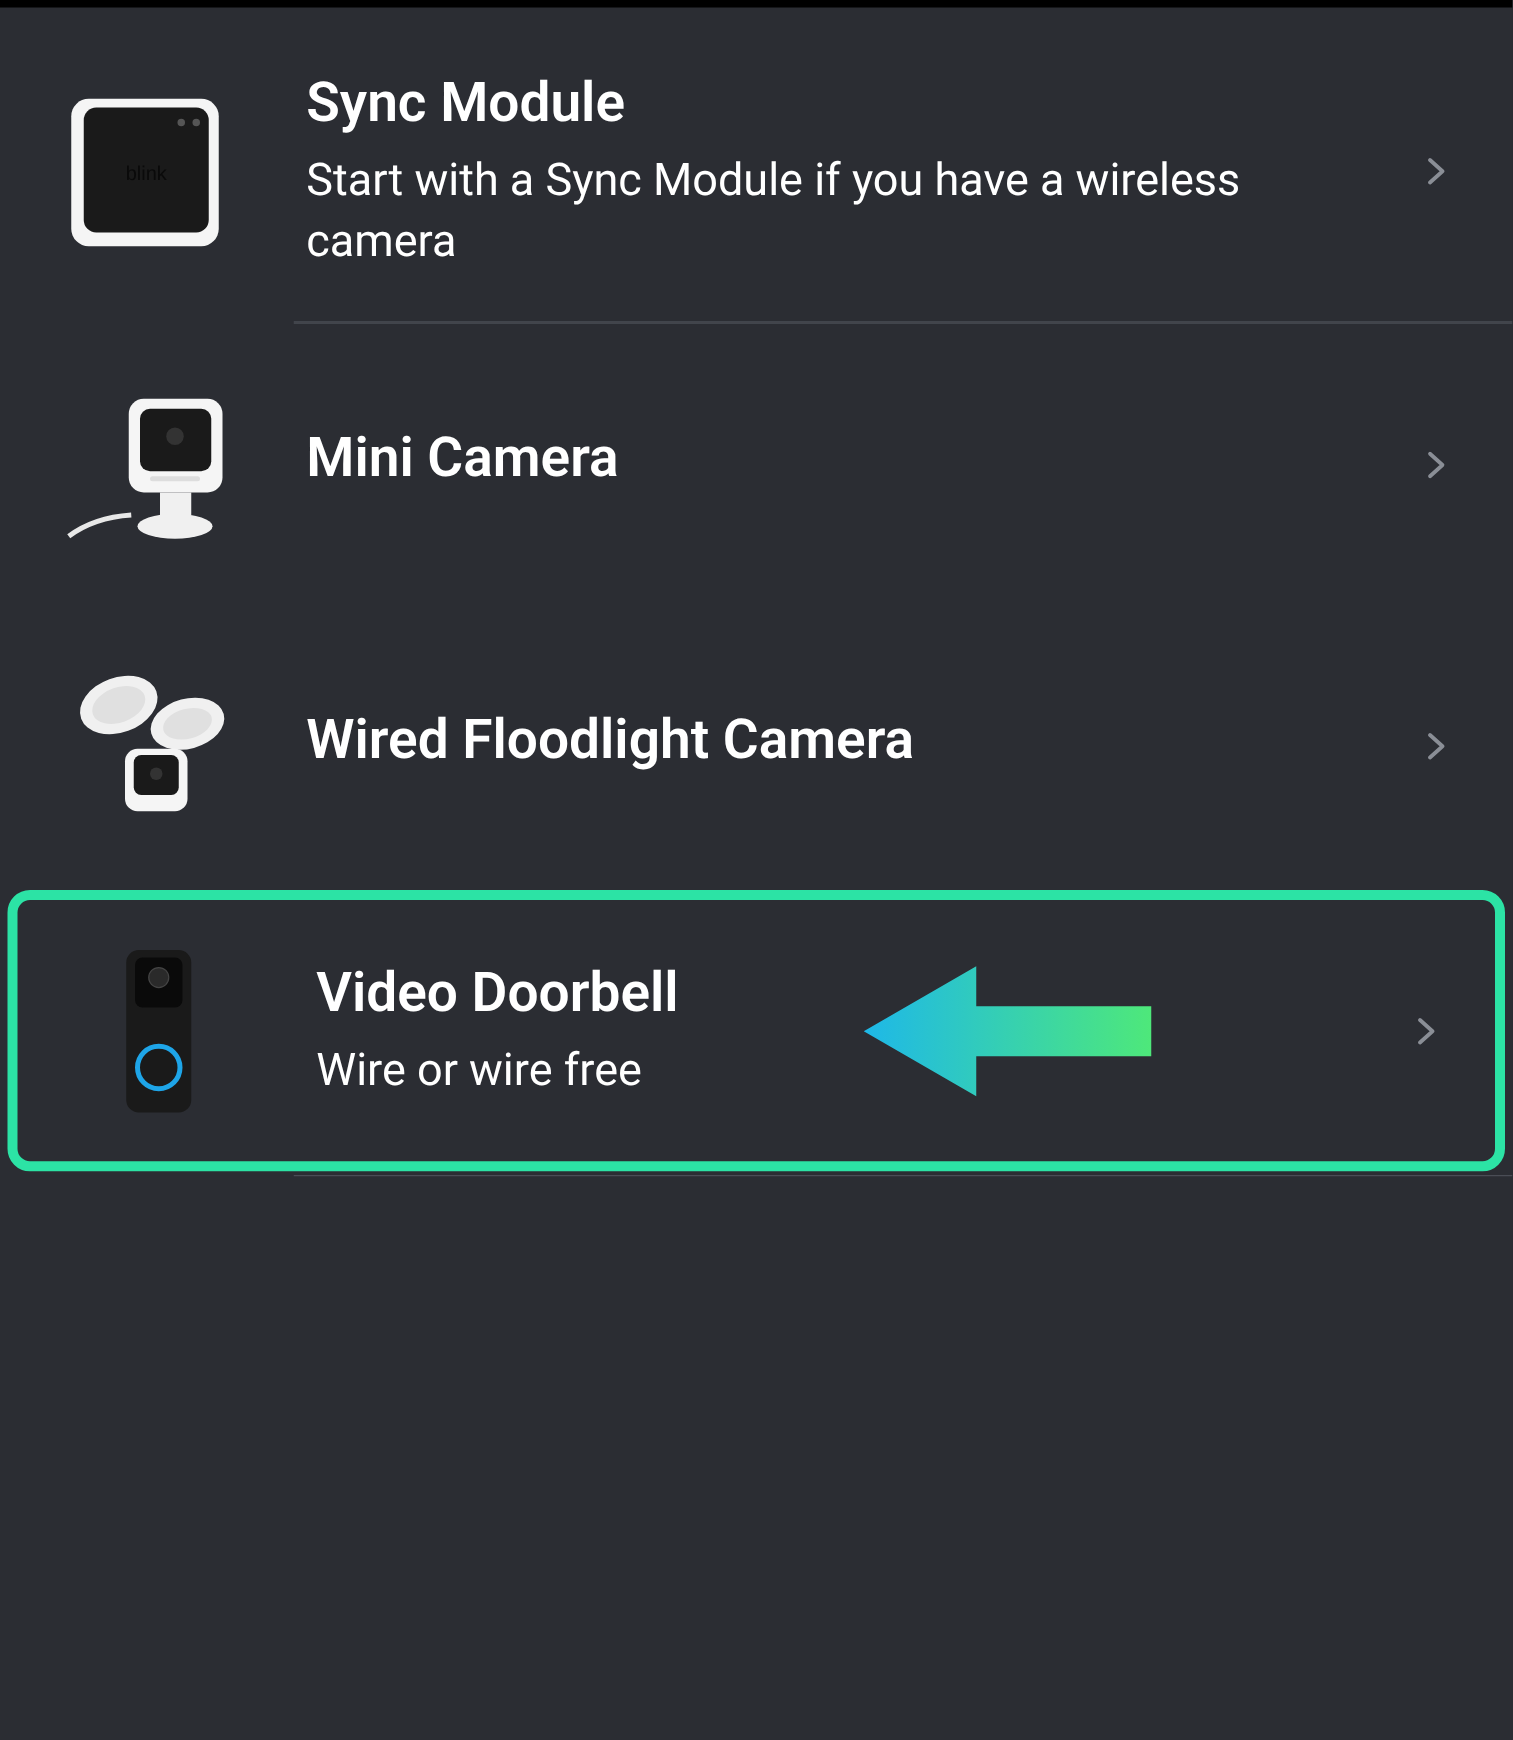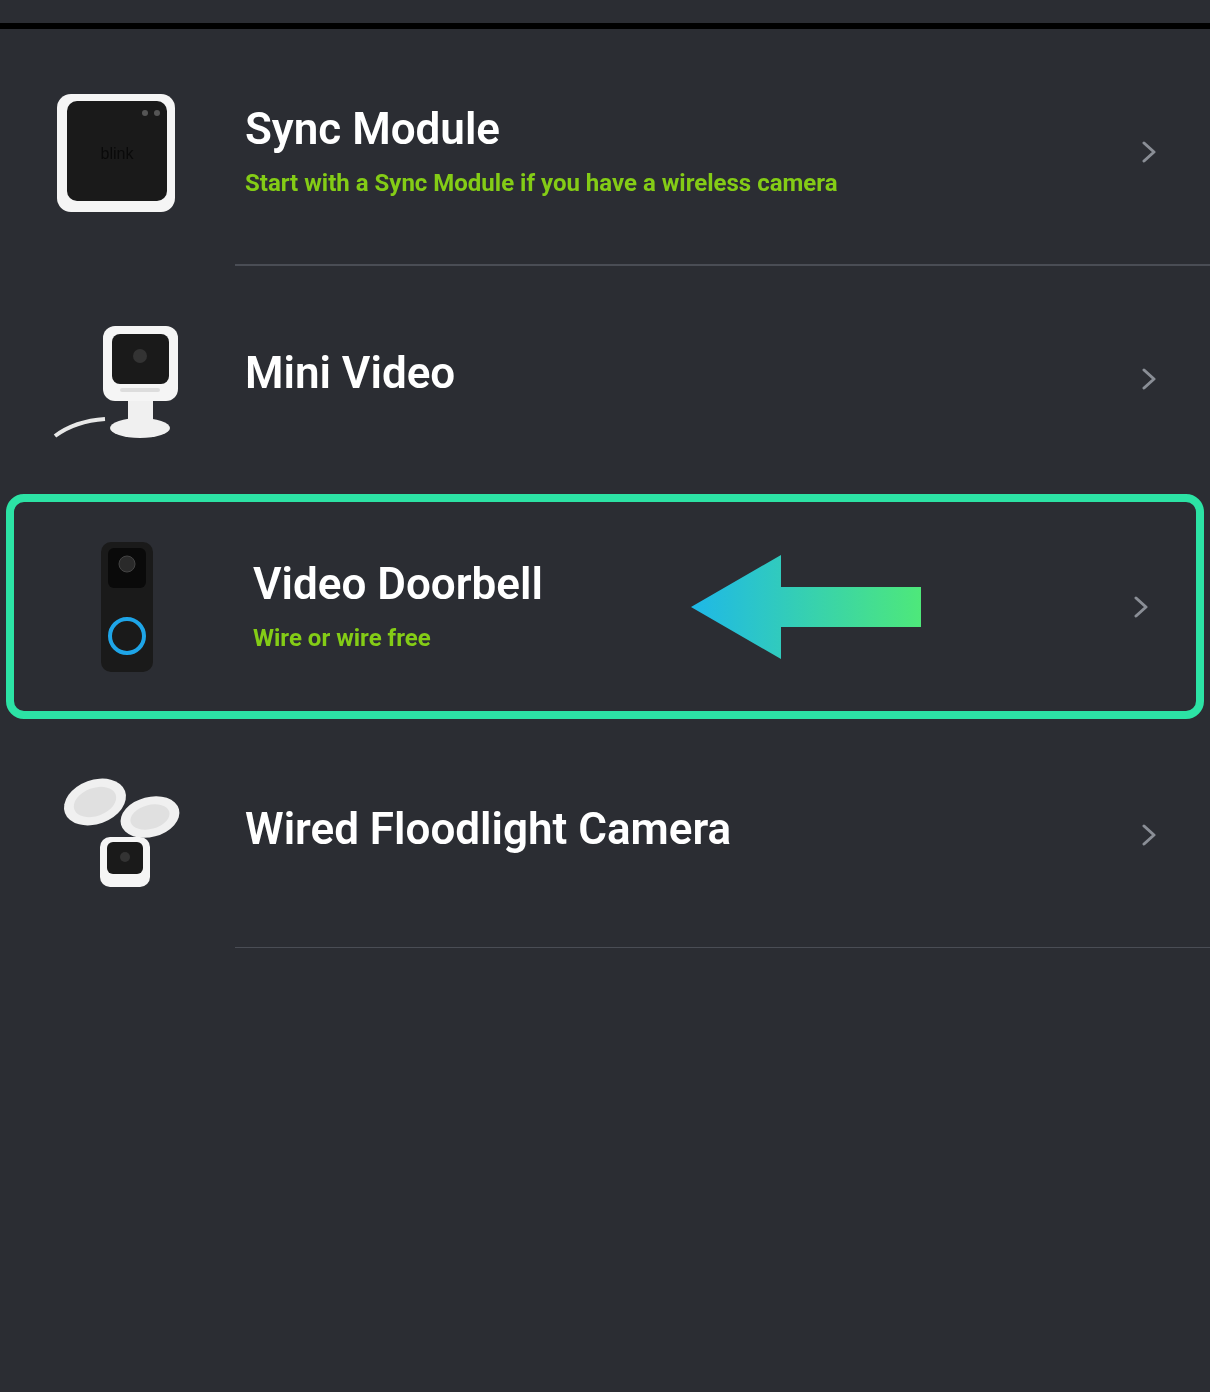--- a/index.html
+++ b/index.html
@@ -13,21 +13,20 @@
       color: #ffffff;
       width: 1210px;
       height: 1392px;
       overflow: hidden;
     }
     .device-list {
       padding-top: 10px;
     }
     .device-list-container{
       border-top: 6px solid #000;
-      margin-top: 23px;
     }
     .device-item {
       display: flex;
       align-items: center;
       padding: 40px 30px 40px 45px;
       position: relative;
       cursor: pointer;
     }
     .device-item.highlighted {
       border: 8px solid #2ce3a5;
@@ -47,23 +46,23 @@
       flex: 1;
       margin-left: 55px;
     }
     .device-title {
       font-size: 44px;
       font-weight: 600;
       color: #ffffff;
       margin-bottom: 12px;
     }
     .device-subtitle {
-      font-size: 24px;
-      font-weight: 700;
-      color: #84cc16;
+      font-size: 36px;
+      font-weight: 400;
+      color: #ffffff;
       line-height: 1.35;
     }
     .chevron {
       width: 22px;
       height: 22px;
       flex-shrink: 0;
       margin-left: 20px;
       margin-right: 20px;
     }
     .divider-wrap {
@@ -122,21 +121,44 @@
         <path d="M10 130 Q 30 115 60 113" stroke="#e8e8e8" stroke-width="4" fill="none"></path>
         <rect x="58" y="20" width="75" height="75" rx="12" fill="#f5f5f5"></rect>
         <rect x="67" y="28" width="57" height="50" rx="8" fill="#1a1a1a"></rect>
         <circle cx="95" cy="50" r="7" fill="#333"></circle>
         <rect x="75" y="82" width="40" height="4" rx="2" fill="#ddd"></rect>
         <rect x="83" y="95" width="25" height="18" fill="#f0f0f0"></rect>
         <ellipse cx="95" cy="122" rx="30" ry="10" fill="#f0f0f0"></ellipse>
       </svg>
     </div>
     <div class="device-text">
-      <div class="device-title">Mini Video</div>
+      <div class="device-title">Mini Camera</div>
+    </div>
+    <div class="chevron">
+      <svg width="22" height="22" viewBox="0 0 22 22">
+            <path d="M6 2 L16 11 L6 20" stroke="#8a8e96" stroke-width="3" fill="none" stroke-linecap="round" stroke-linejoin="round"></path>
+          </svg>
+    </div>
+  </div>
+
+  <div class="device-item">
+    <div class="device-icon">
+      <svg width="145" height="145" viewBox="0 0 145 145">
+        <ellipse cx="50" cy="40" rx="32" ry="22" fill="#f0f0f0" transform="rotate(-20 50 40)"></ellipse>
+        <ellipse cx="50" cy="40" rx="22" ry="14" fill="#e0e0e0" transform="rotate(-20 50 40)"></ellipse>
+        <ellipse cx="105" cy="55" rx="30" ry="20" fill="#f0f0f0" transform="rotate(-15 105 55)"></ellipse>
+        <ellipse cx="105" cy="55" rx="20" ry="12" fill="#e0e0e0" transform="rotate(-15 105 55)"></ellipse>
+        <rect x="55" y="75" width="50" height="50" rx="10" fill="#f5f5f5"></rect>
+        <rect x="62" y="80" width="36" height="32" rx="6" fill="#1a1a1a"></rect>
+        <circle cx="80" cy="95" r="5" fill="#333"></circle>
+      </svg>
+    </div>
+    <div class="device-text">
+      <div class="device-title">Wired Floodlight Camera</div>
+      <div class="device-subtitle"></div>
     </div>
     <div class="chevron">
       <svg width="22" height="22" viewBox="0 0 22 22">
             <path d="M6 2 L16 11 L6 20" stroke="#8a8e96" stroke-width="3" fill="none" stroke-linecap="round" stroke-linejoin="round"></path>
           </svg>
     </div>
   </div>
 
   <div class="device-item highlighted">
     <div class="device-icon">
@@ -161,41 +183,18 @@
         <defs>
           <linearGradient id="arrgrad" x1="0%" y1="0%" x2="100%" y2="0%">
             <stop offset="0%" stop-color="#1eb8e8"></stop>
             <stop offset="100%" stop-color="#4ee87a"></stop>
           </linearGradient>
         </defs>
         <path d="M 0 60 L 90 8 L 90 40 L 230 40 L 230 80 L 90 80 L 90 112 Z" fill="url(#arrgrad)"></path>
       </svg>
     </div>
   </div>
-
-  <div class="device-item">
-    <div class="device-icon">
-      <svg width="145" height="145" viewBox="0 0 145 145">
-        <ellipse cx="50" cy="40" rx="32" ry="22" fill="#f0f0f0" transform="rotate(-20 50 40)"></ellipse>
-        <ellipse cx="50" cy="40" rx="22" ry="14" fill="#e0e0e0" transform="rotate(-20 50 40)"></ellipse>
-        <ellipse cx="105" cy="55" rx="30" ry="20" fill="#f0f0f0" transform="rotate(-15 105 55)"></ellipse>
-        <ellipse cx="105" cy="55" rx="20" ry="12" fill="#e0e0e0" transform="rotate(-15 105 55)"></ellipse>
-        <rect x="55" y="75" width="50" height="50" rx="10" fill="#f5f5f5"></rect>
-        <rect x="62" y="80" width="36" height="32" rx="6" fill="#1a1a1a"></rect>
-        <circle cx="80" cy="95" r="5" fill="#333"></circle>
-      </svg>
-    </div>
-    <div class="device-text">
-      <div class="device-title">Wired Floodlight Camera</div>
-      <div class="device-subtitle"></div>
-    </div>
-    <div class="chevron">
-      <svg width="22" height="22" viewBox="0 0 22 22">
-            <path d="M6 2 L16 11 L6 20" stroke="#8a8e96" stroke-width="3" fill="none" stroke-linecap="round" stroke-linejoin="round"></path>
-          </svg>
-    </div>
-  </div>
   <div class="divider-wrap">
         <div class="divider"></div>
       </div>
 
 </div>
 </div>
 
 </body></html>

